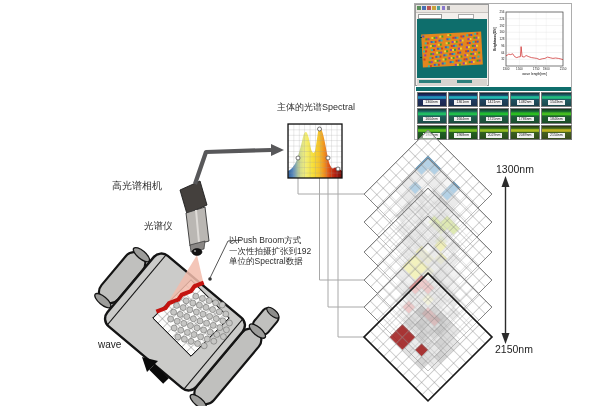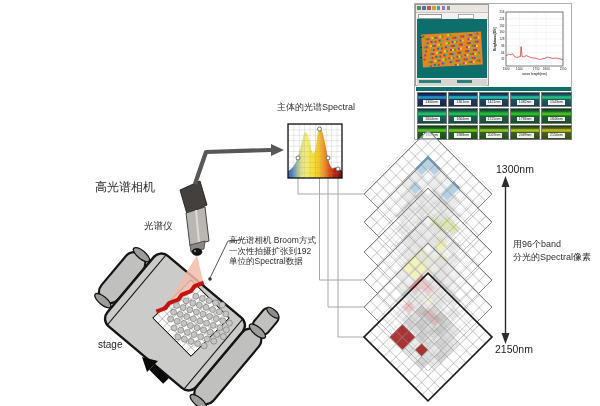--- a/index.html
+++ b/index.html
@@ -1,20 +1,20 @@
 <!DOCTYPE html>
 <html><head>
 <meta charset="utf-8">
 <style>
   html,body{margin:0;padding:0;background:#ffffff;}
   #root{position:relative;width:600px;height:406px;overflow:hidden;
         font-family:"Liberation Sans","DejaVu Sans",sans-serif;background:#fff;}
   .lbl{position:absolute;color:#2e2e2e;white-space:nowrap;z-index:4;}
   #page-title{left:8px;top:26px;font-size:15px;letter-spacing:1px;color:#333;}
-  #camera-type{left:95px;top:179px;font-size:12px;font-family:Liberation Serif, serif;}
+  #camera-type{left:112px;top:179px;font-size:10px;font-family:Liberation Serif, serif;}
   #camera-model{left:77px;top:189px;font-size:17px;color:#141414;}
   #spectrometer{left:144px;top:220px;font-size:9.5px;}
   #pushbroom{left:229px;top:235px;font-size:8.5px;line-height:10.5px;}
   #stage-lbl{left:98px;top:339px;font-size:10px;color:#222;}
   #specbox-lbl{left:277px;top:101px;font-size:9px;}
   #nm-top{left:496px;top:163px;font-size:10.5px;color:#1e1e1e;}
   #nm-bottom{left:495px;top:343px;font-size:10.5px;color:#1e1e1e;}
   #band-note{left:513px;top:238px;font-size:9px;line-height:12.5px;}
   
   #sw-panel{position:absolute;left:414px;top:3px;width:158px;height:137px;background:#fff;
@@ -40,32 +40,28 @@
   #art{position:absolute;left:0;top:0;z-index:3;pointer-events:none;}
 </style>
 </head>
 <body>
 
 <div id="root">
 
   <div class="lbl" id="camera-type">高光谱相机</div>
   <div class="lbl" id="spectrometer">光谱仪</div>
   <div class="lbl" id="pushbroom">
-    <div>高光谱相机 Broom方式</div>
+    <div>以Push Broom方式</div>
     <div>一次性拍摄扩张到192</div>
     <div>单位的Spectral数据</div>
   </div>
-  <div class="lbl" id="stage-lbl">stage</div>
+  <div class="lbl" id="stage-lbl">wave</div>
   <div class="lbl" id="specbox-lbl">主体的光谱Spectral</div>
   <div class="lbl" id="nm-top">1300nm</div>
   <div class="lbl" id="nm-bottom">2150nm</div>
-  <div class="lbl" id="band-note">
-    <div>用96个band</div>
-    <div>分光的Spectral像素</div>
-  </div>
 
   <div id="sw-panel">
     <div id="sw-window">
       <div id="sw-toolbar"><i style="background: rgb(90, 143, 90);"></i><i style="background: rgb(74, 111, 181);"></i><i style="background: rgb(187, 85, 85);"></i><i style="background: rgb(201, 162, 58);"></i><i style="background: rgb(74, 160, 160);"></i><i style="background: rgb(136, 119, 204);"></i><i style="background: rgb(136, 136, 136);"></i></div>
       <div id="sw-combo"></div>
       <div id="sw-field"></div>
       <div id="sw-image" style="background: rgb(14, 110, 108);">
         <div id="orange-region" style="background: rgb(226, 134, 30);">
           <div id="orange-noise">
               <i style="left: 1px; top: 1px; background: rgb(42, 79, 208);"></i>

